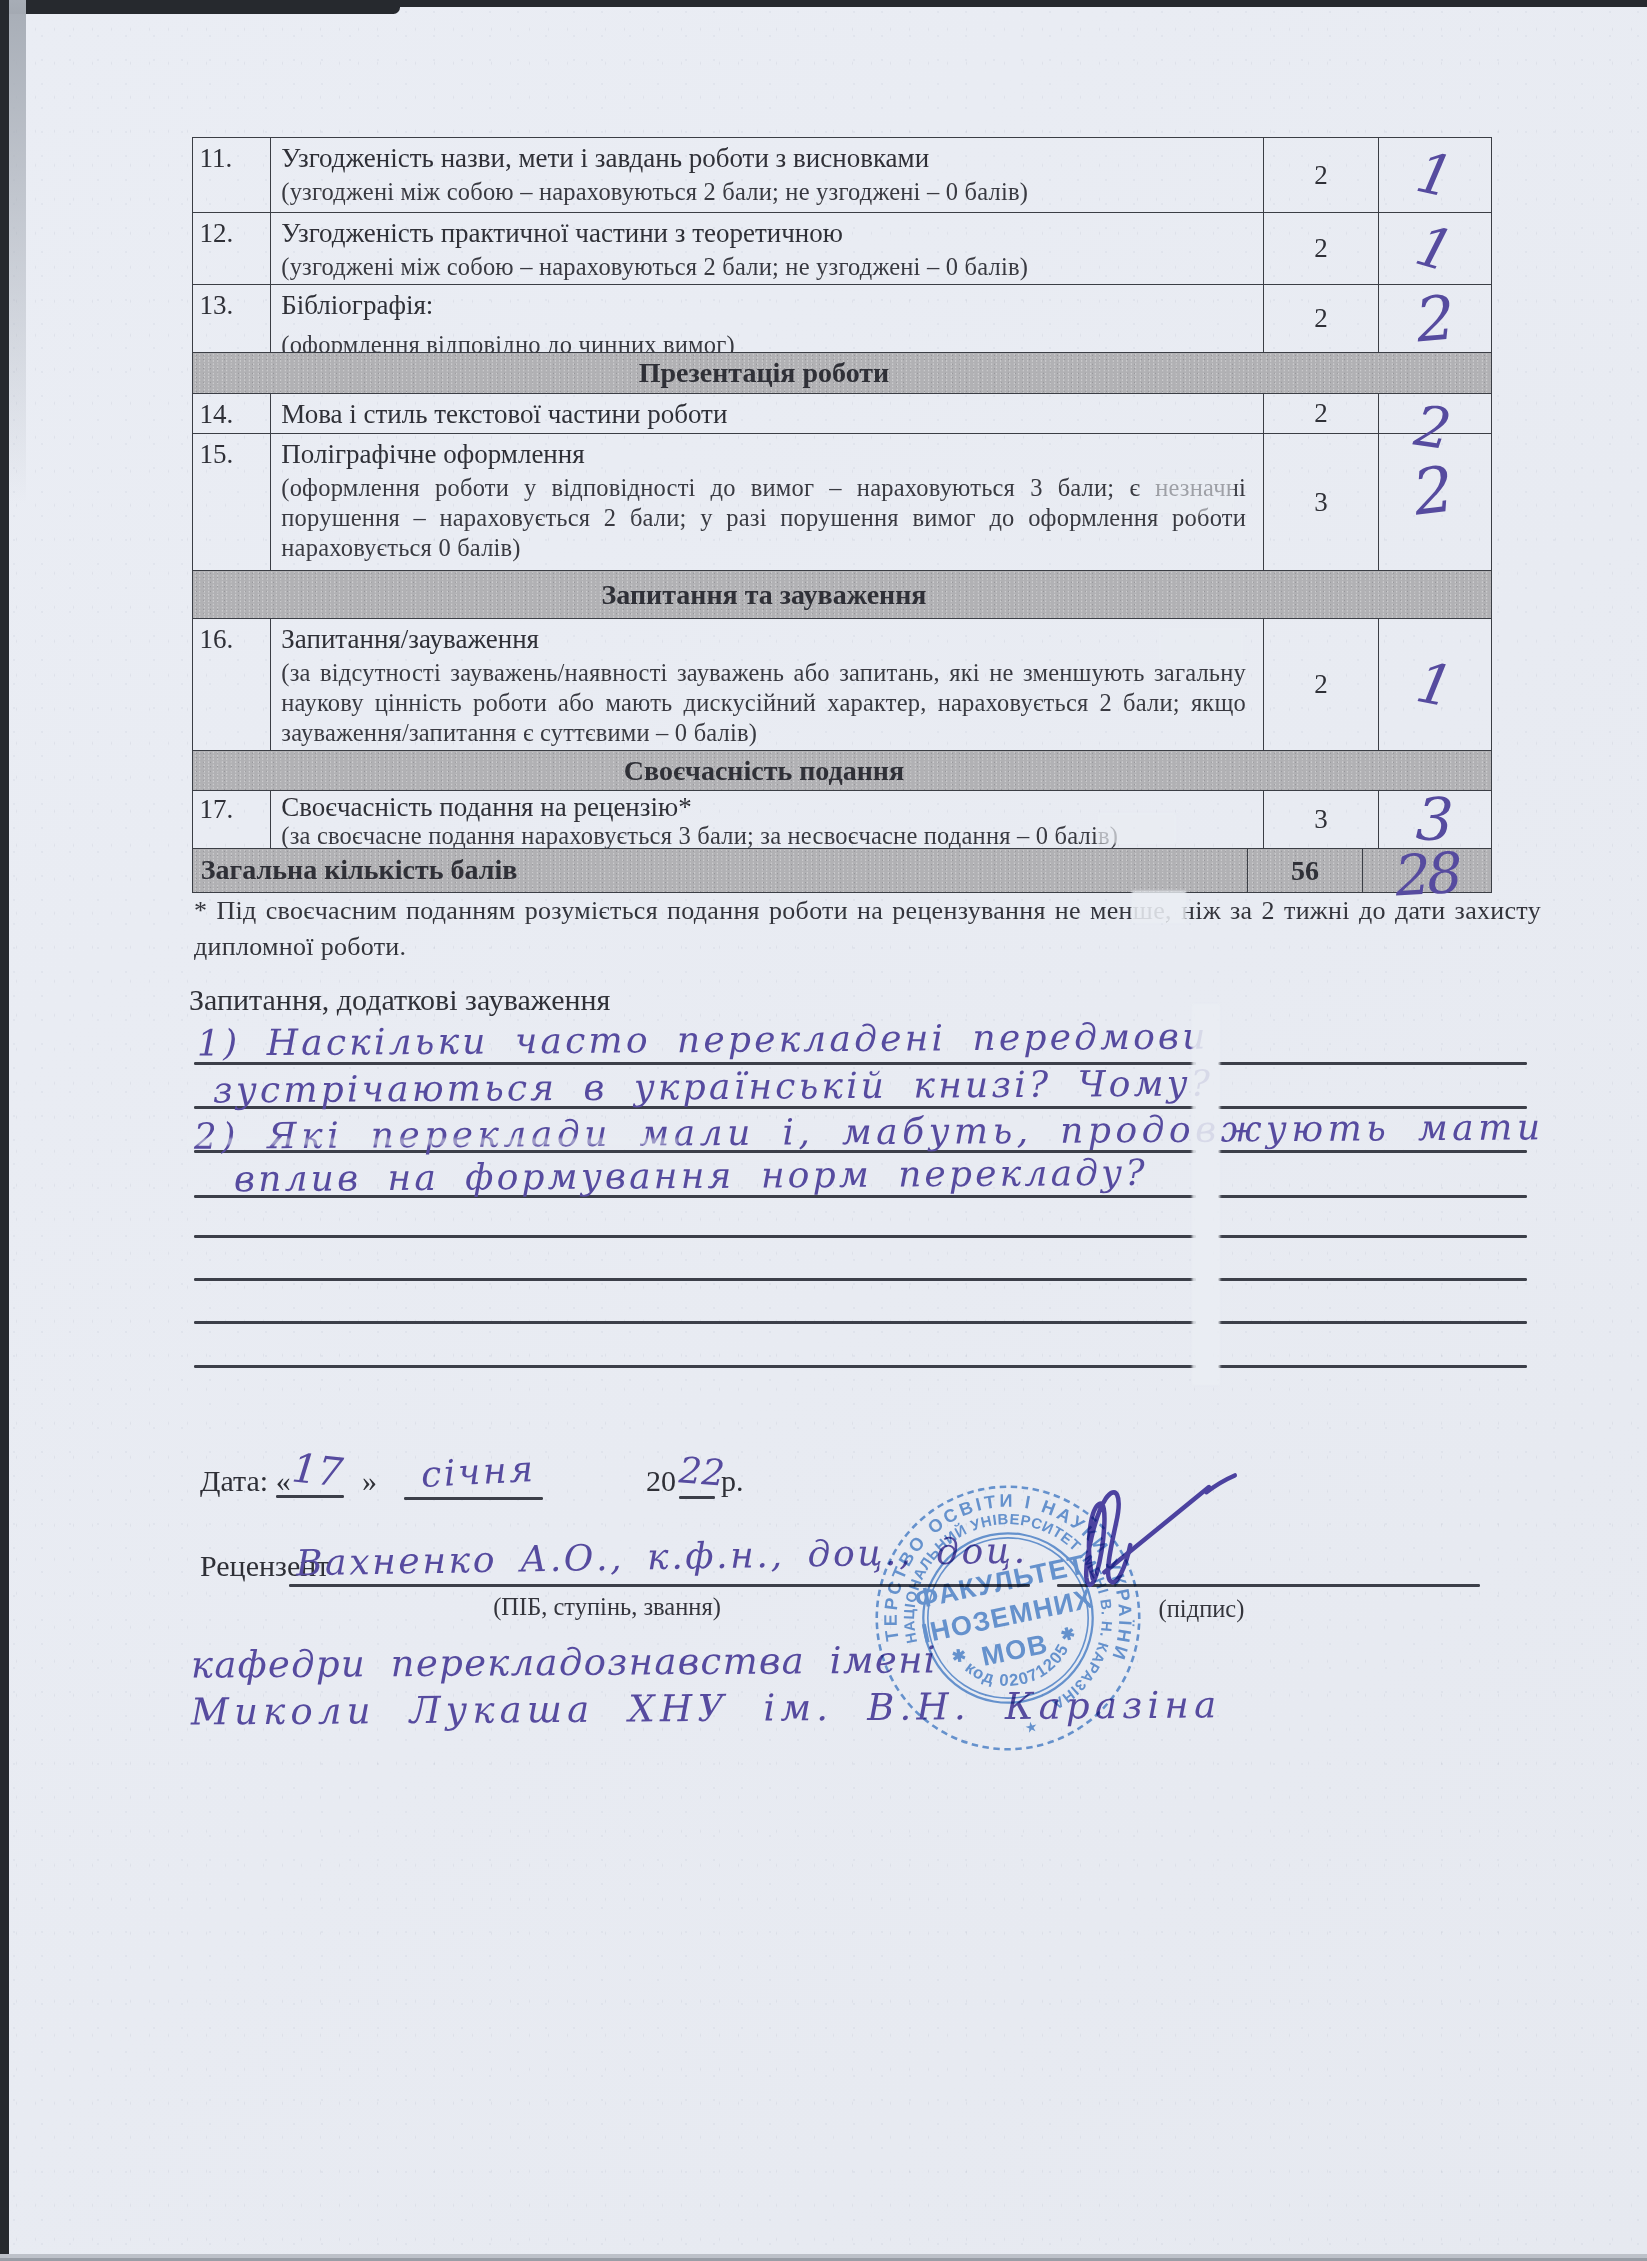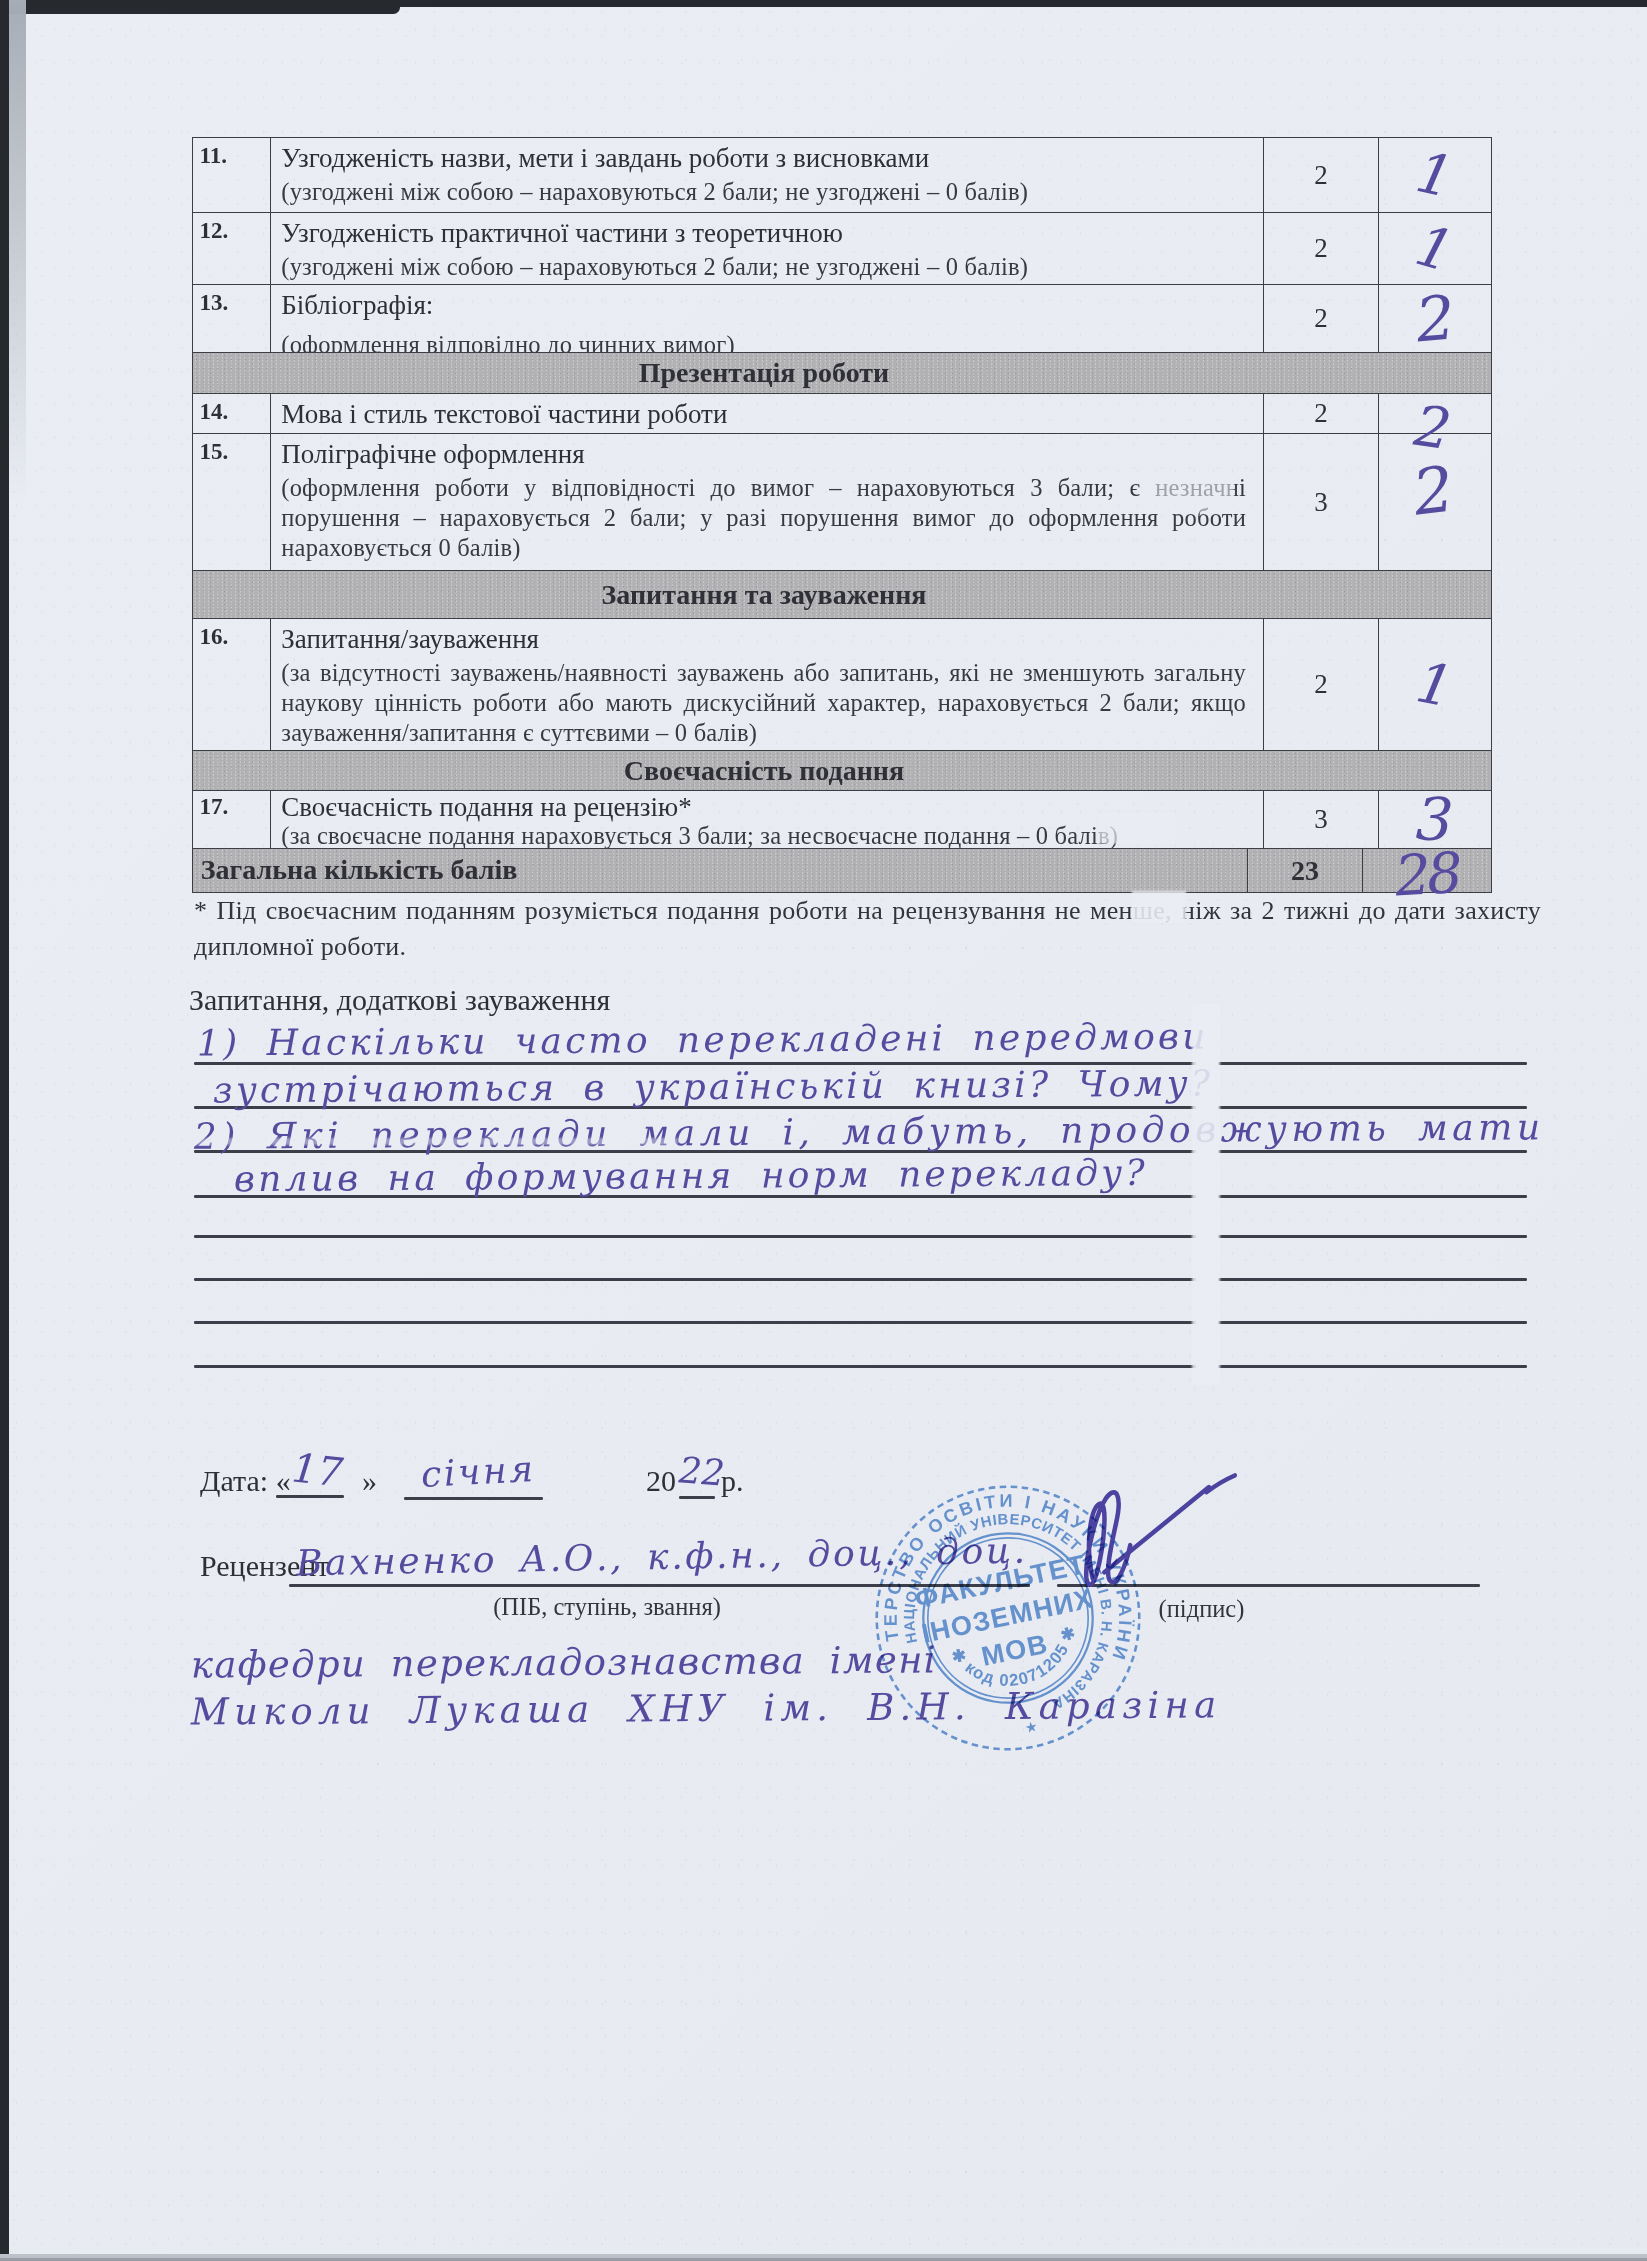--- a/index.html
+++ b/index.html
@@ -13,21 +13,21 @@
                      radial-gradient(rgba(60,70,100,.07) 0.6px,transparent 1px);
     background-size:28px 24px,19px 34px;background-position:0 0,7px 12.3px;}
   
   .edge{position:absolute;background:#26292e;}
   
   #rubric{position:absolute;left:192px;top:137px;width:1300px;border:1.9px solid #3b3e45;box-sizing:border-box;background:transparent;}
   .t-row{display:flex;border-top:1.9px solid #3b3e45;box-sizing:border-box;position:relative;}
   .t-row:first-child{border-top:none;}
   .c{box-sizing:border-box;border-left:1.9px solid #3b3e45;overflow:visible;}
   .c:first-child{border-left:none;}
-  .c-num{width:61px;font-size:23px;padding:5.2px 1.3px 0 6.5px;font-weight:bold;}
+  .c-num{width:61px;font-size:27px;padding:5.2px 1.3px 0 6.5px;}
   .c-crit{width:993px;padding:3.9px 17px 0 10.3px;margin-left:16px;}
   .c-max{width:115px;display:flex;align-items:center;justify-content:center;font-size:27px;}
   .c-score{flex:1;display:flex;align-items:center;justify-content:center;}
   .title{font-size:27px;line-height:32px;}
   .note{font-size:24.5px;line-height:30px;margin-top:3.2px;color:#393a41;letter-spacing:0.2px;}
   .justify{text-align:justify;}
   .sec{background-color:#b1b1b4;background-image:radial-gradient(rgba(255,255,255,.45) 0.6px,transparent 1px),radial-gradient(rgba(40,40,45,.25) 0.6px,transparent 0.9px);background-size:4.5px 3.2px,7px 4.5px;}
   .sec-title{width:1054px;text-align:center;font-weight:bold;font-size:28px;display:flex;align-items:center;justify-content:center;margin-left:44px;}
   .tot-title{width:1054px;font-weight:bold;font-size:28px;padding:5.2px 0 0 7.8px;box-sizing:border-box;}
   .tot-max{width:115px;display:flex;align-items:center;justify-content:center;font-weight:bold;font-size:28px;border-left:1.9px solid #3b3e45;box-sizing:border-box;}
@@ -127,21 +127,21 @@
       <div class="title" style="line-height:30px">Своєчасність подання на рецензію*</div>
       <div class="note" style="margin-top:0;line-height:28px">(за своєчасне подання нараховується 3 бали; за несвоєчасне подання – 0 балів)</div>
     </div>
     <div class="c c-max">3</div>
     <div class="c c-score">
         <span class="hw hw-digit" style="font-size:59px;transform:rotate(2deg)">3</span>
       </div>
   </div>
   <div class="t-row sec" style="height:44px">
     <div class="tot-title">Загальна кількість балів</div>
-    <div class="tot-max">23</div>
+    <div class="tot-max">56</div>
     <div class="c c-score" style="z-index:3">
         <span class="hw hw-digit" style="font-size:56px;letter-spacing:-3.9px;transform:rotate(-3deg) translateY(3.9px)">28</span>
       </div>
   </div>
 </div>
 
 <div class="lbl" style="left:194px;top:893px;width:1347px;text-align:justify;font-size:26px;line-height:36px;letter-spacing:0.3px">* Під своєчасним поданням розуміється подання роботи на рецензування не менше, ніж за 2 тижні до дати захисту дипломної роботи.</div>
 
 <div style="position:absolute;left:189px;top:983px;font-size:30px">Запитання, додаткові зауваження</div>
 

